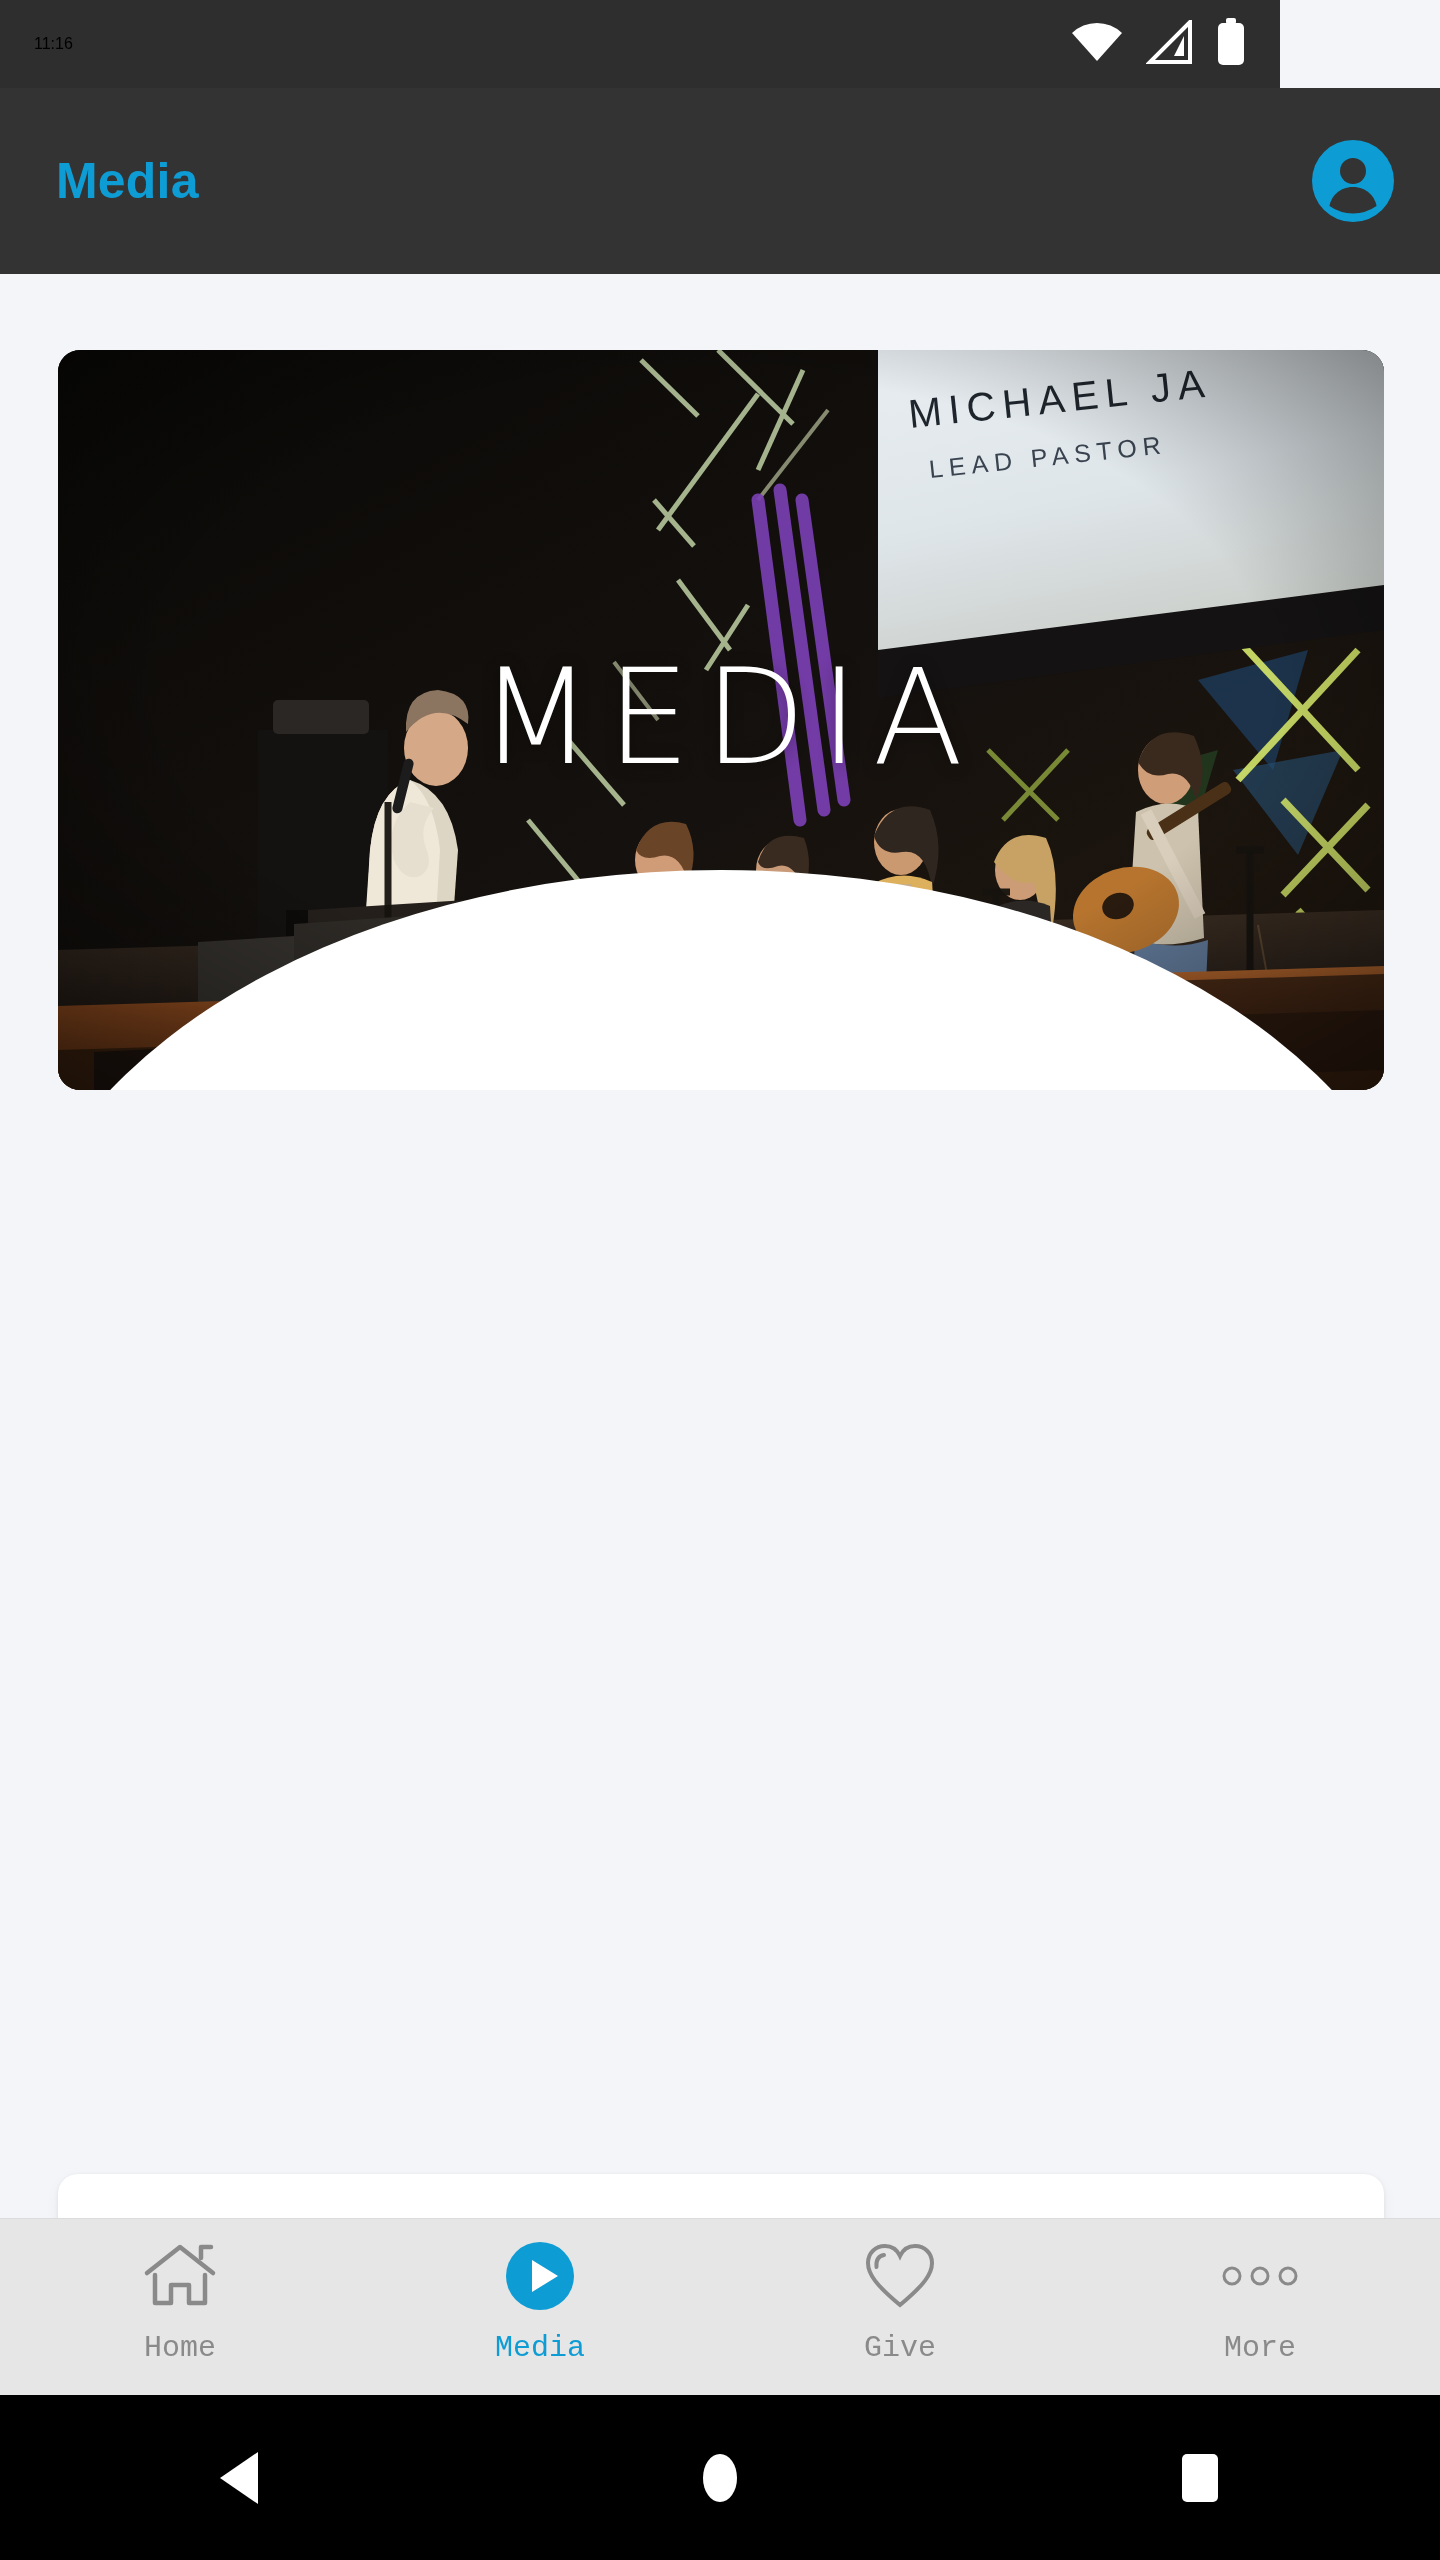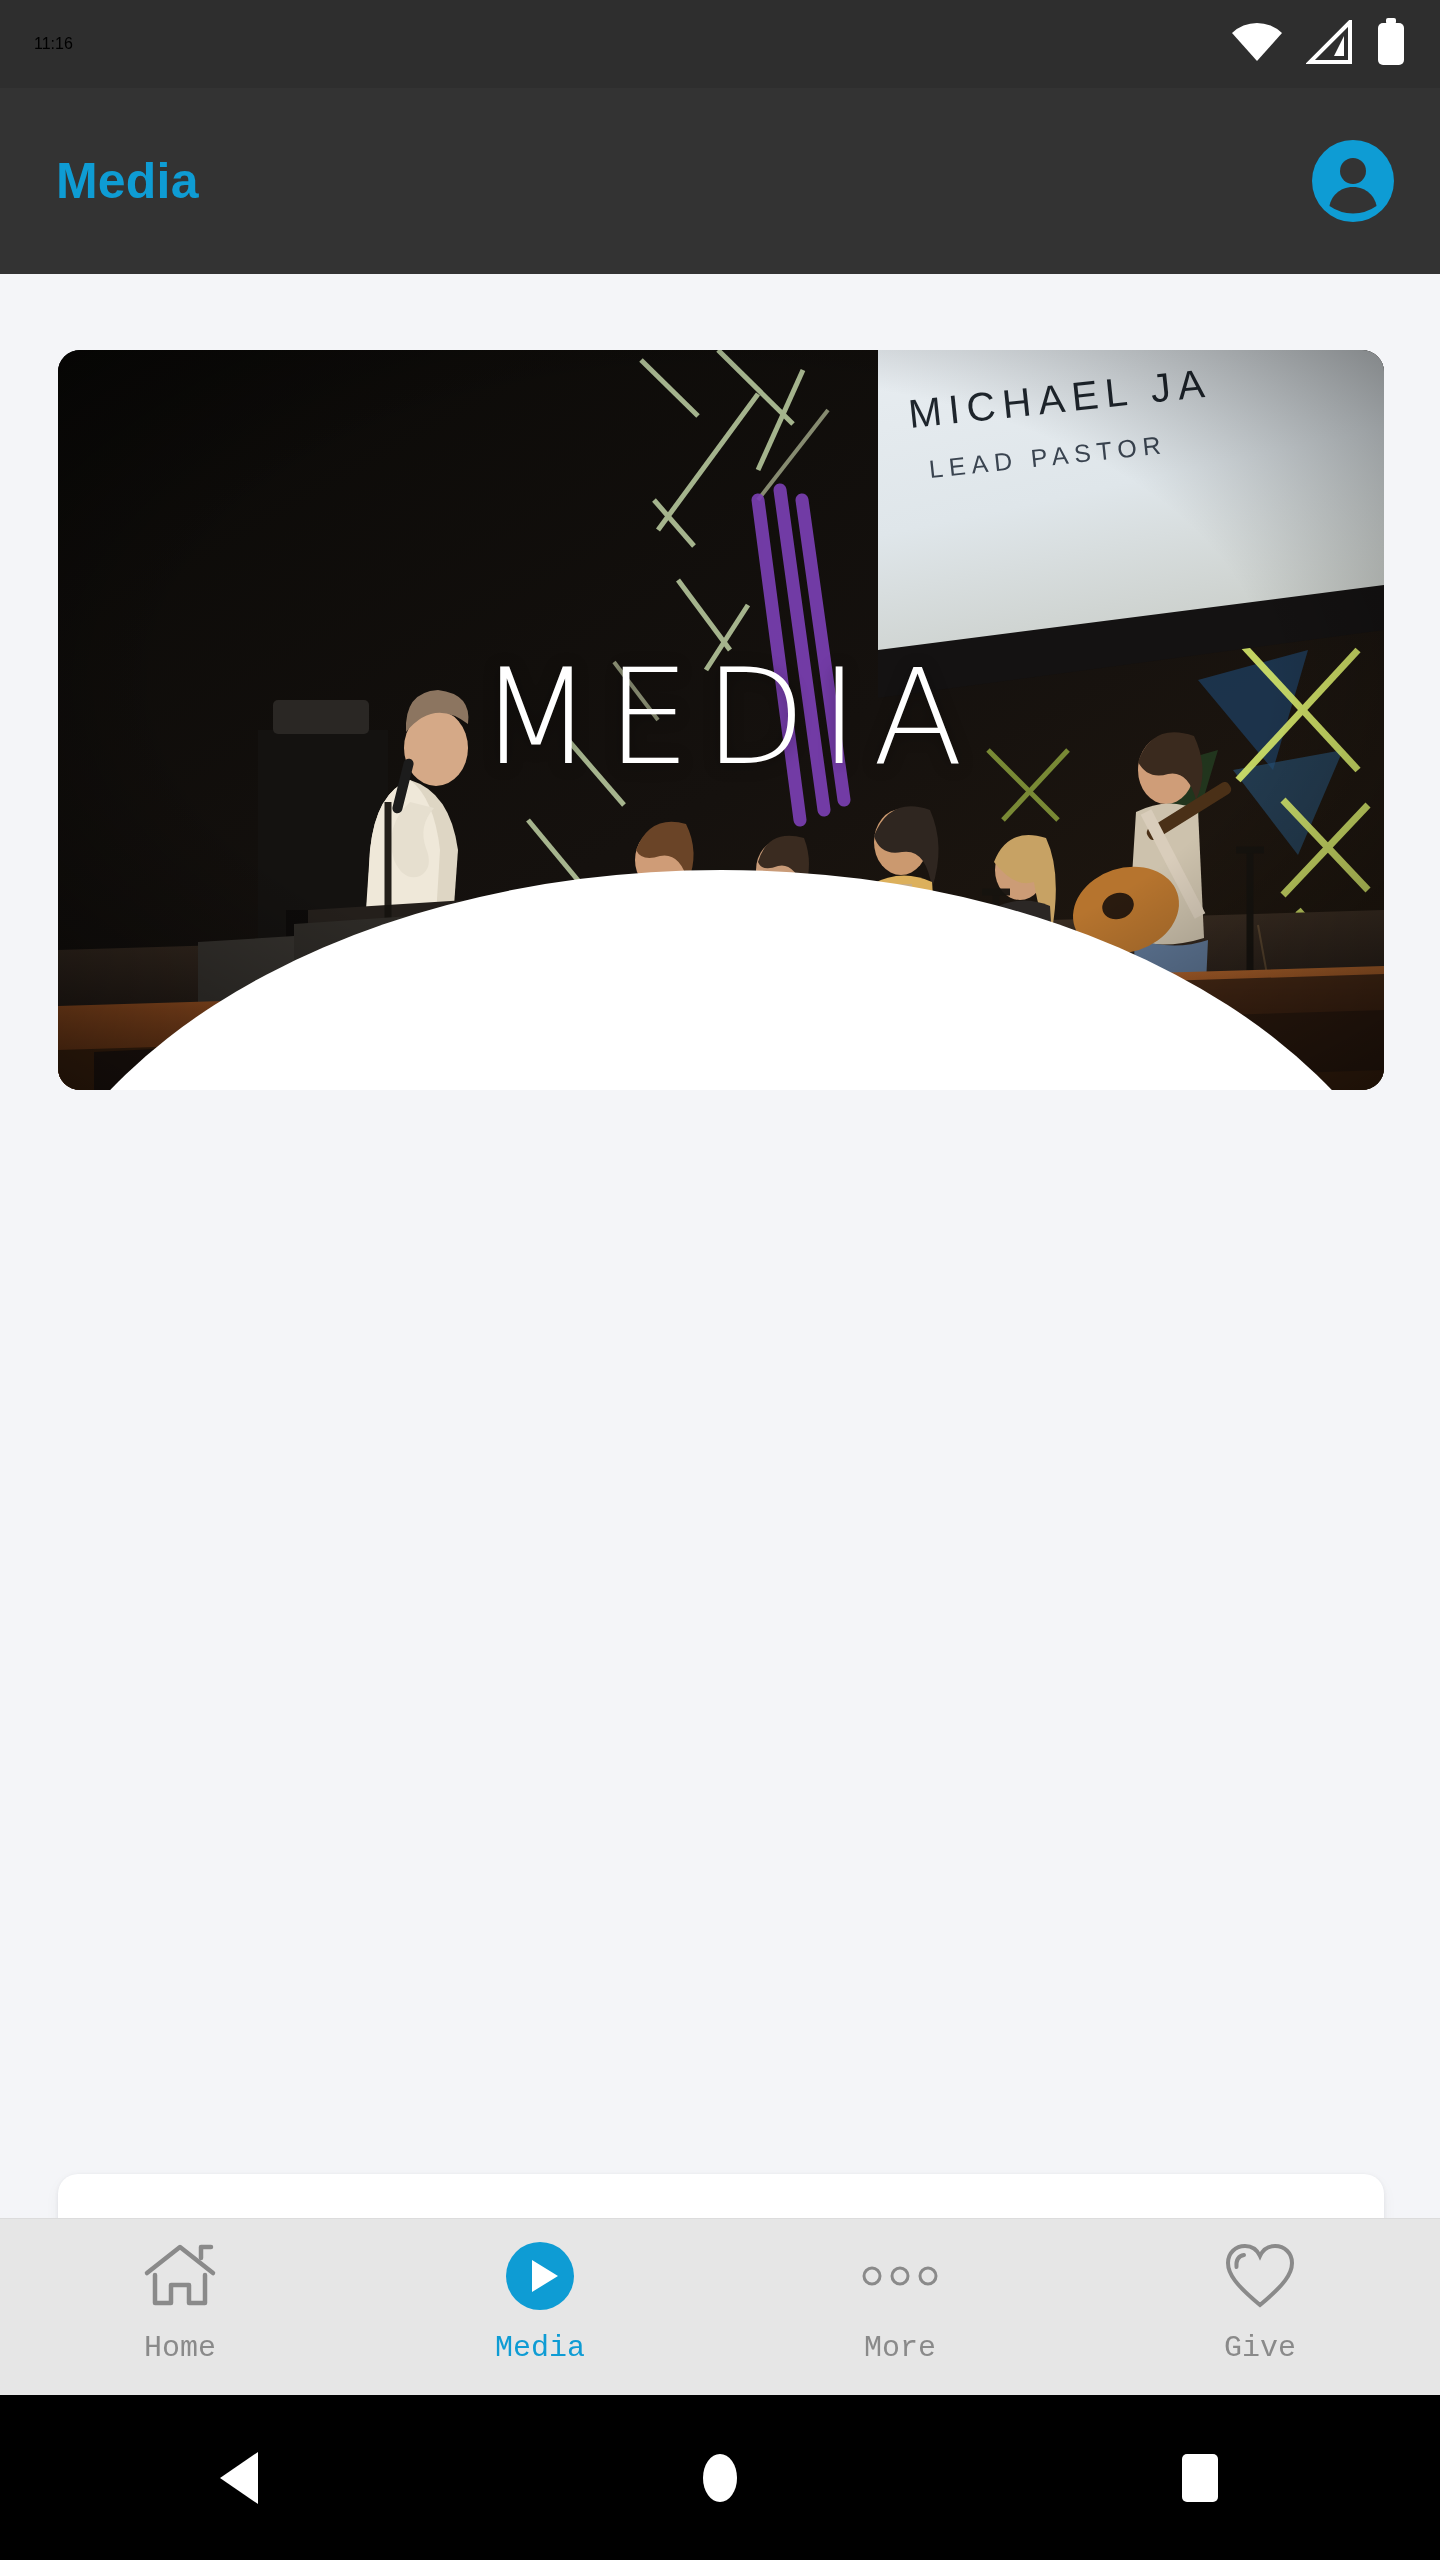--- a/index.html
+++ b/index.html
@@ -7,21 +7,21 @@
   html,body { width:1440px; height:2560px; }
   body {
     font-family:"Liberation Sans", sans-serif;
     background:#f4f5f8;
     overflow:hidden;
     position:relative;
   }
 
   
   #status-bar{
-    position:absolute; top:0; left:0; width:1440px; height:88px;
+    position:absolute; top:0; left:0; width:1280px; height:88px;
     background:#2e2e2e;
     display:flex; align-items:center; justify-content:space-between;
     padding:0 34px 0 34px;
   }
   #status-icons{ display:flex; align-items:center; gap:22px; }
 
   
   #app-bar{
     position:absolute; top:88px; left:0; width:1440px; height:186px;
     background:#333333;
@@ -392,38 +392,38 @@
         <circle cx="35" cy="35" r="34" fill="#0E9CD4"></circle>
         <path d="M27 19 L53 35 L27 51 Z" fill="#ffffff"></path>
       </svg>
     </span>
     <span class="nav-label">Media</span>
   </div>
 
 
   <div class="nav-item">
     <span class="nav-icon">
+      <svg width="72" height="66" viewBox="0 0 72 66">
+        <path d="M36 62 C12 42 4 31 4 20 C4 10 11.5 3 21 3 C27.5 3 33 6.5 36 13
+                 C39 6.5 44.5 3 51 3 C60.5 3 68 10 68 20 C68 31 60 42 36 62 Z" fill="none" stroke="#8a8a8a" stroke-width="4"></path>
+        <path d="M20 12 C14 13 12 18 12.5 24" fill="none" stroke="#8a8a8a" stroke-width="4" stroke-linecap="round"></path>
+      </svg>
+    </span>
+    <span class="nav-label">Give</span>
+  </div>
+
+  <div class="nav-item">
+    <span class="nav-icon">
       <svg width="78" height="26" viewBox="0 0 78 26">
         <circle cx="11" cy="13" r="8" fill="none" stroke="#8a8a8a" stroke-width="3"></circle>
         <circle cx="39" cy="13" r="8" fill="none" stroke="#8a8a8a" stroke-width="3"></circle>
         <circle cx="67" cy="13" r="8" fill="none" stroke="#8a8a8a" stroke-width="3"></circle>
       </svg>
     </span>
     <span class="nav-label">More</span>
-  </div>
-
-  <div class="nav-item">
-    <span class="nav-icon">
-      <svg width="72" height="66" viewBox="0 0 72 66">
-        <path d="M36 62 C12 42 4 31 4 20 C4 10 11.5 3 21 3 C27.5 3 33 6.5 36 13
-                 C39 6.5 44.5 3 51 3 C60.5 3 68 10 68 20 C68 31 60 42 36 62 Z" fill="none" stroke="#8a8a8a" stroke-width="4"></path>
-        <path d="M20 12 C14 13 12 18 12.5 24" fill="none" stroke="#8a8a8a" stroke-width="4" stroke-linecap="round"></path>
-      </svg>
-    </span>
-    <span class="nav-label">Give</span>
   </div>
 
 </div>
 
 <div id="android-nav">
   <div class="sys-btn">
     <svg width="52" height="56" viewBox="0 0 52 56">
       <path d="M44 2 L6 28 L44 54 Z" fill="#ffffff"></path>
     </svg>
   </div>

